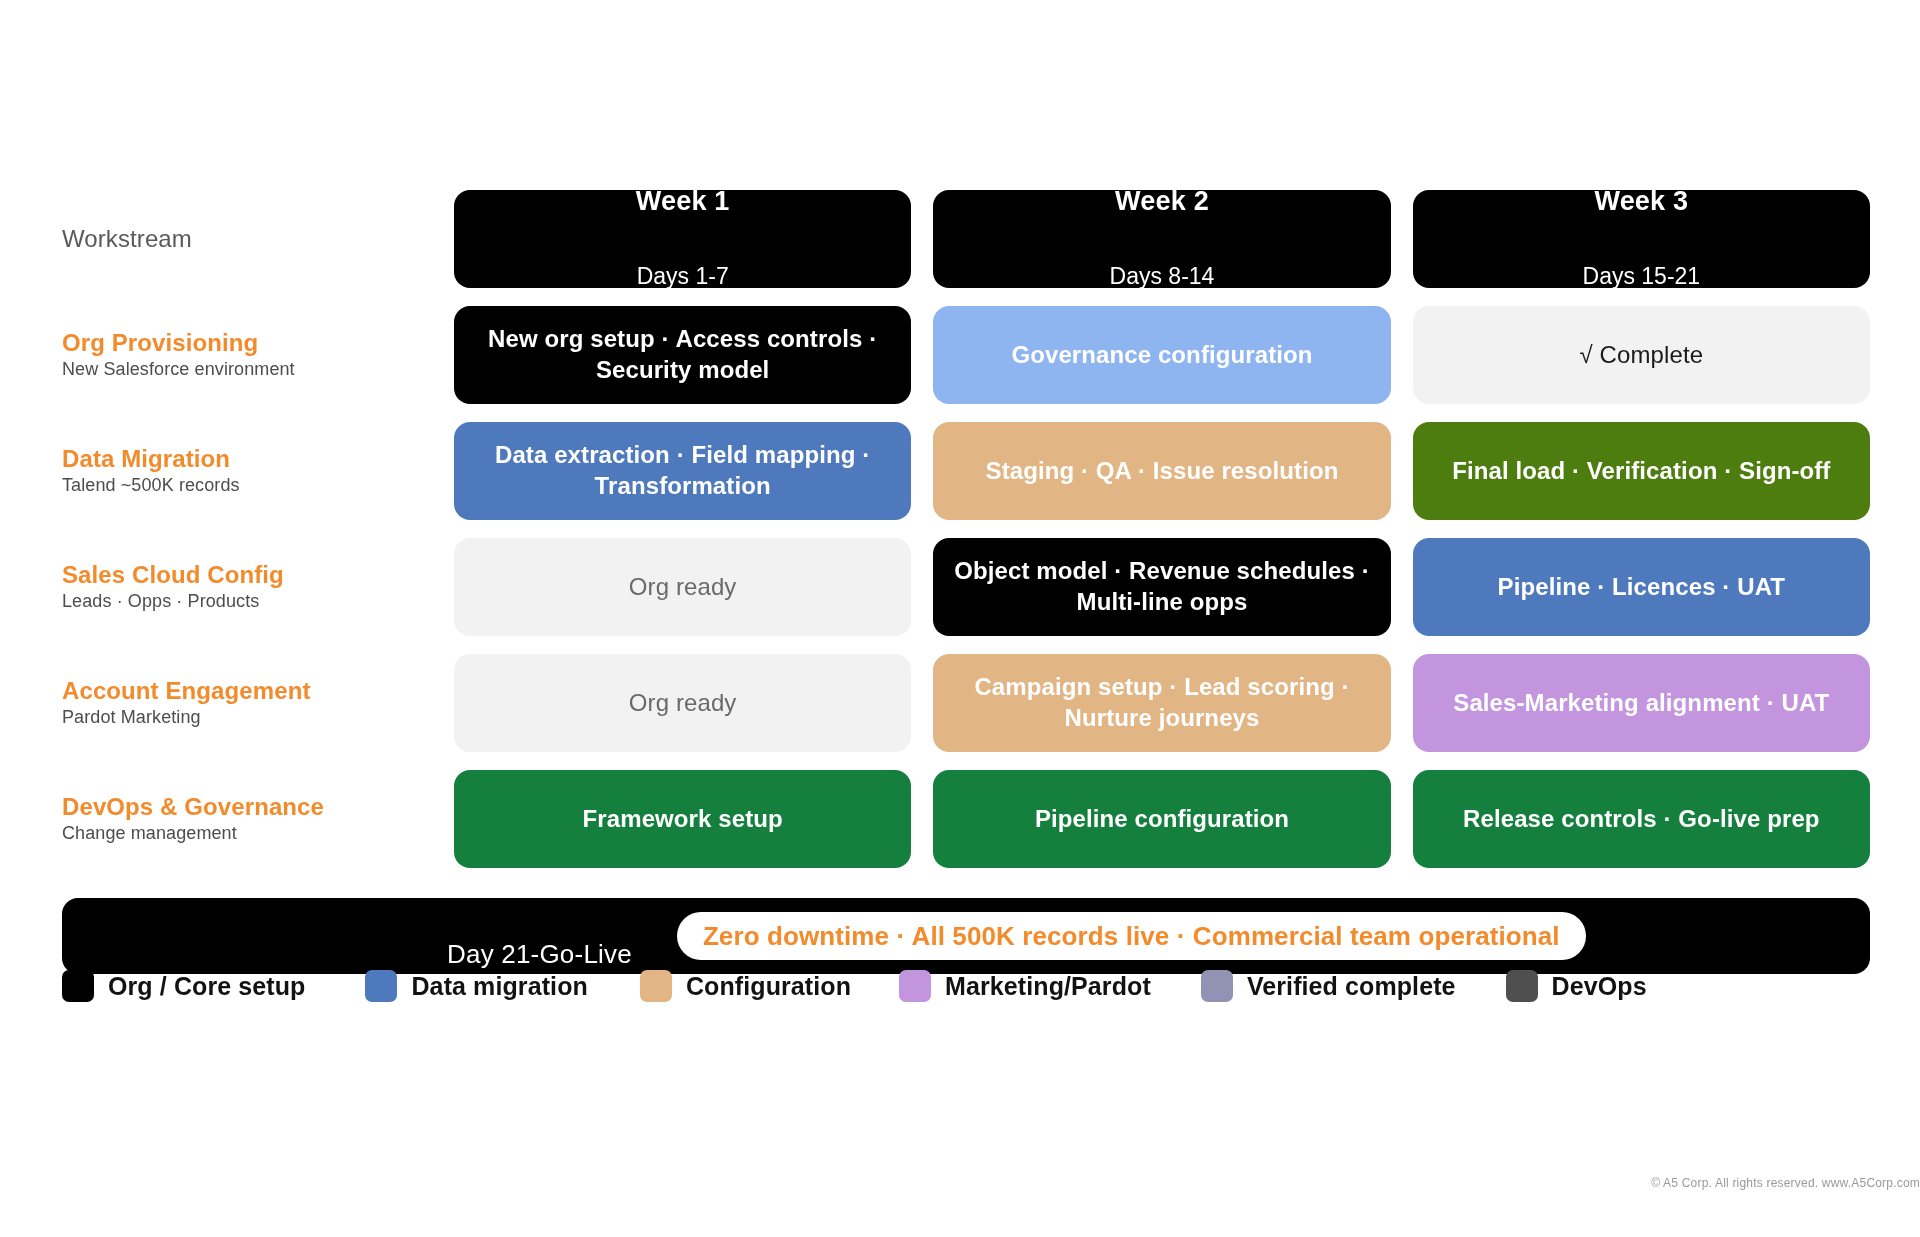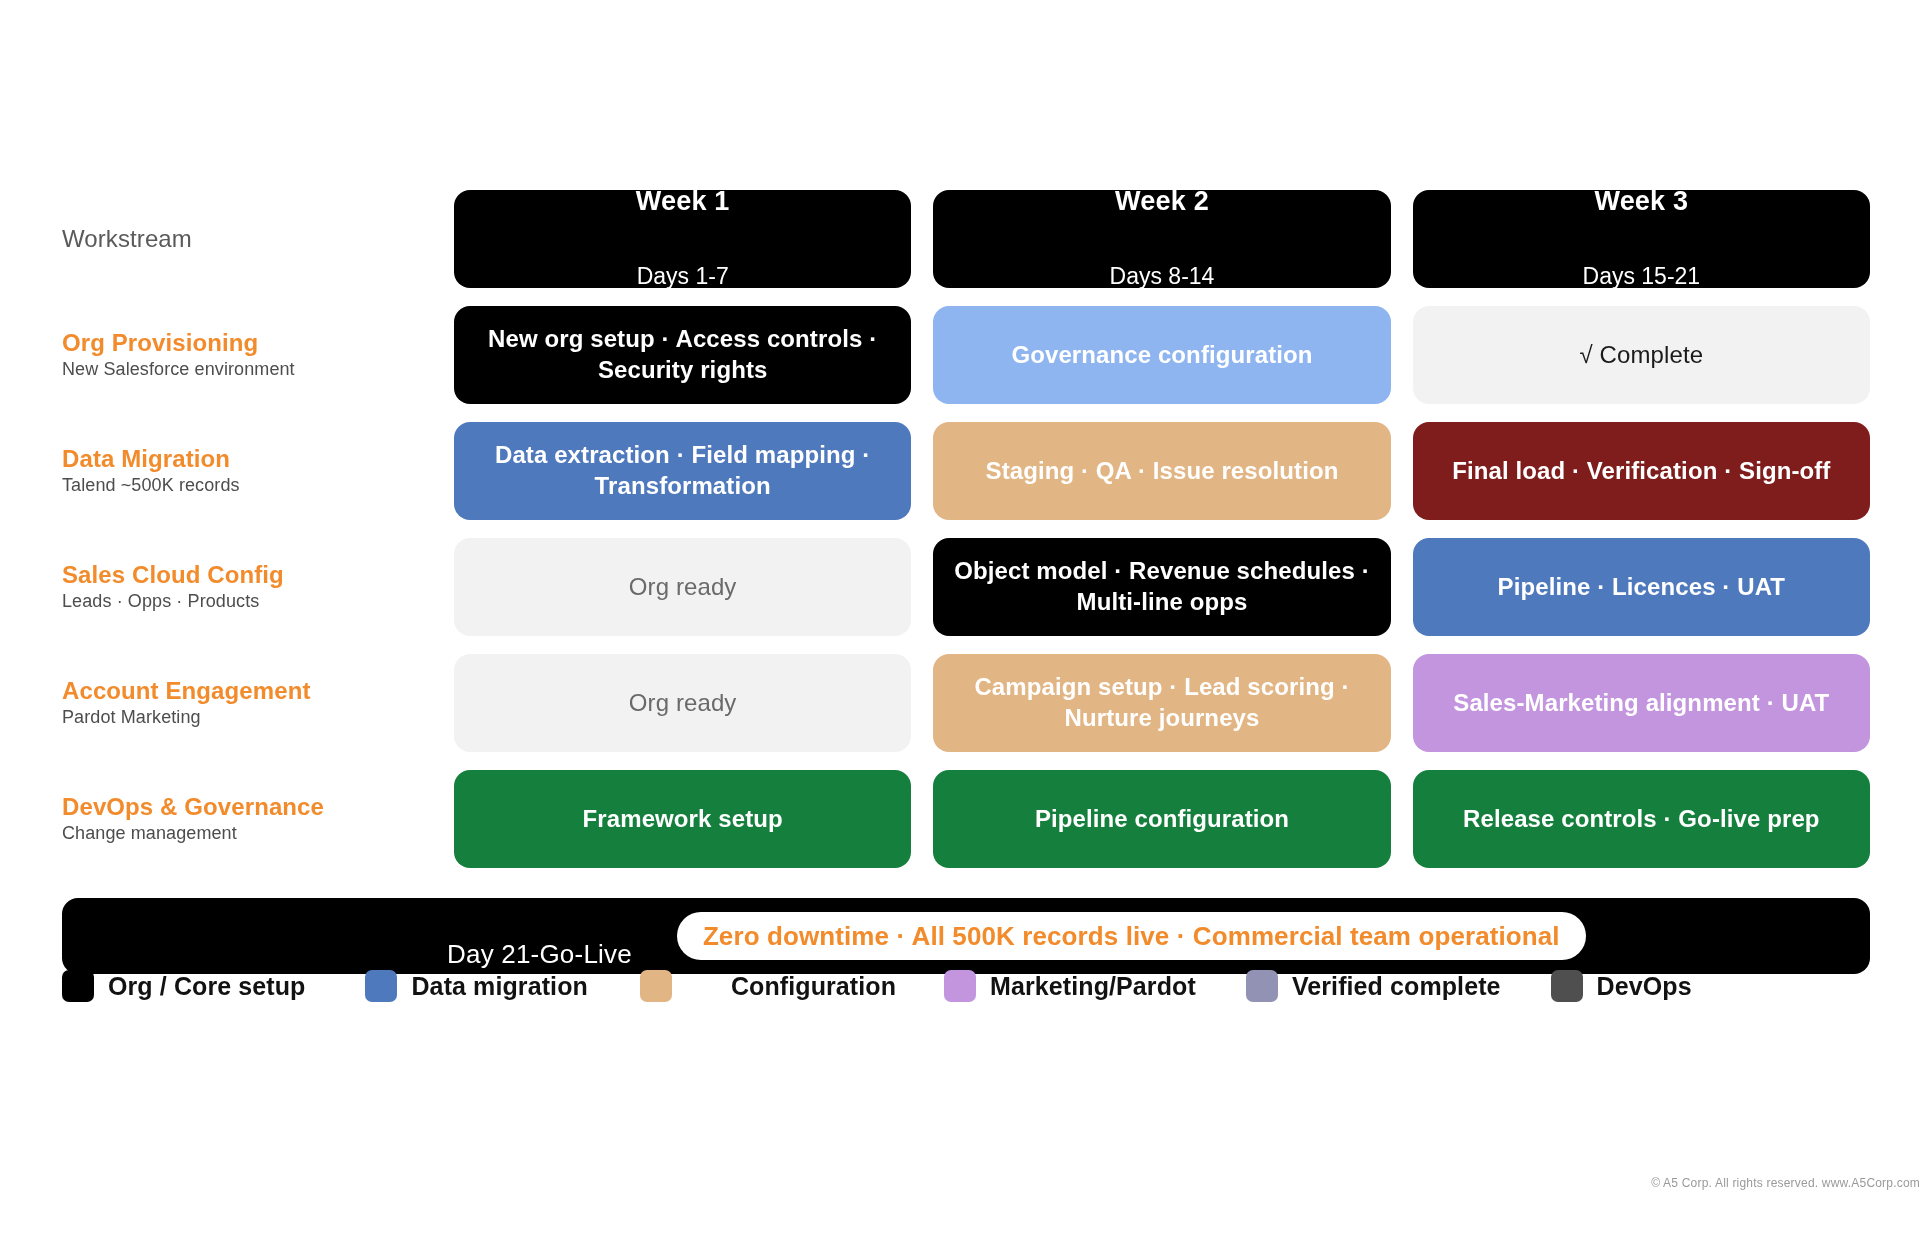--- a/index.html
+++ b/index.html
@@ -105,21 +105,21 @@
     font-size: 24px;
     font-weight: 700;
     line-height: 1.28;
     letter-spacing: 0.1px;
   }
   .cell.c-black   { background: #000000; color: #ffffff; }
   .cell.c-blue    { background: #4F79BD; color: #ffffff; }
   .cell.c-lblue   { background: #8EB5F0; color: #ffffff; }
   .cell.c-sand    { background: #E2B584; color: #ffffff; }
   .cell.c-purple  { background: #C295DE; color: #ffffff; }
-  .cell.c-verify  { background: #7f1d1d; color: #ffffff; }
+  .cell.c-verify  { background: #4d7c0f; color: #ffffff; }
   .cell.c-devops  { background: #15803d; color: #ffffff; }
   .cell.c-idle    { background: #F2F2F2; color: #6a6a6a; font-weight: 400; }
   .cell.c-done    { background: #F2F2F2; color: #1b1b1b; font-weight: 400; }
 
   
   .golive {
     position: absolute;
     left: 62px;
     top: 898px;
     width: 1808px;
@@ -181,21 +181,21 @@
     font-size: 25px;
     font-weight: 700;
     color: #121212;
     white-space: nowrap;
     letter-spacing: 0.1px;
   }
 
   
   .li-0 { margin-right: 60px; }
   .li-1 { margin-right: 52px; }
-  .li-2 { margin-right: 48px; gap: 45px; }
+  .li-2 { margin-right: 48px; }
   .li-3 { margin-right: 50px; }
   .li-4 { margin-right: 50px; }
 
   
   .footer {
     position: absolute;
     left: 0;
     top: 1176px;
     width: 1920px;
     text-align: right;
@@ -228,21 +228,21 @@
         <span class="week-name">Week 3</span>
         <span class="week-days">Days 15-21</span>
       </div>
     </div>
 
     <div class="grid-row">
       <div class="ws-label">
         <span class="ws-title">Org Provisioning</span>
         <span class="ws-sub">New Salesforce environment</span>
       </div>
-      <div class="cell c-black">New org setup · Access controls · Security rights</div>
+      <div class="cell c-black">New org setup · Access controls · Security model</div>
       <div class="cell c-lblue">Governance configuration</div>
       <div class="cell c-done">√ Complete</div>
     </div>
 
     <div class="grid-row">
       <div class="ws-label">
         <span class="ws-title">Data Migration</span>
         <span class="ws-sub">Talend ~500K records</span>
       </div>
       <div class="cell c-blue">Data extraction · Field mapping · Transformation</div>

